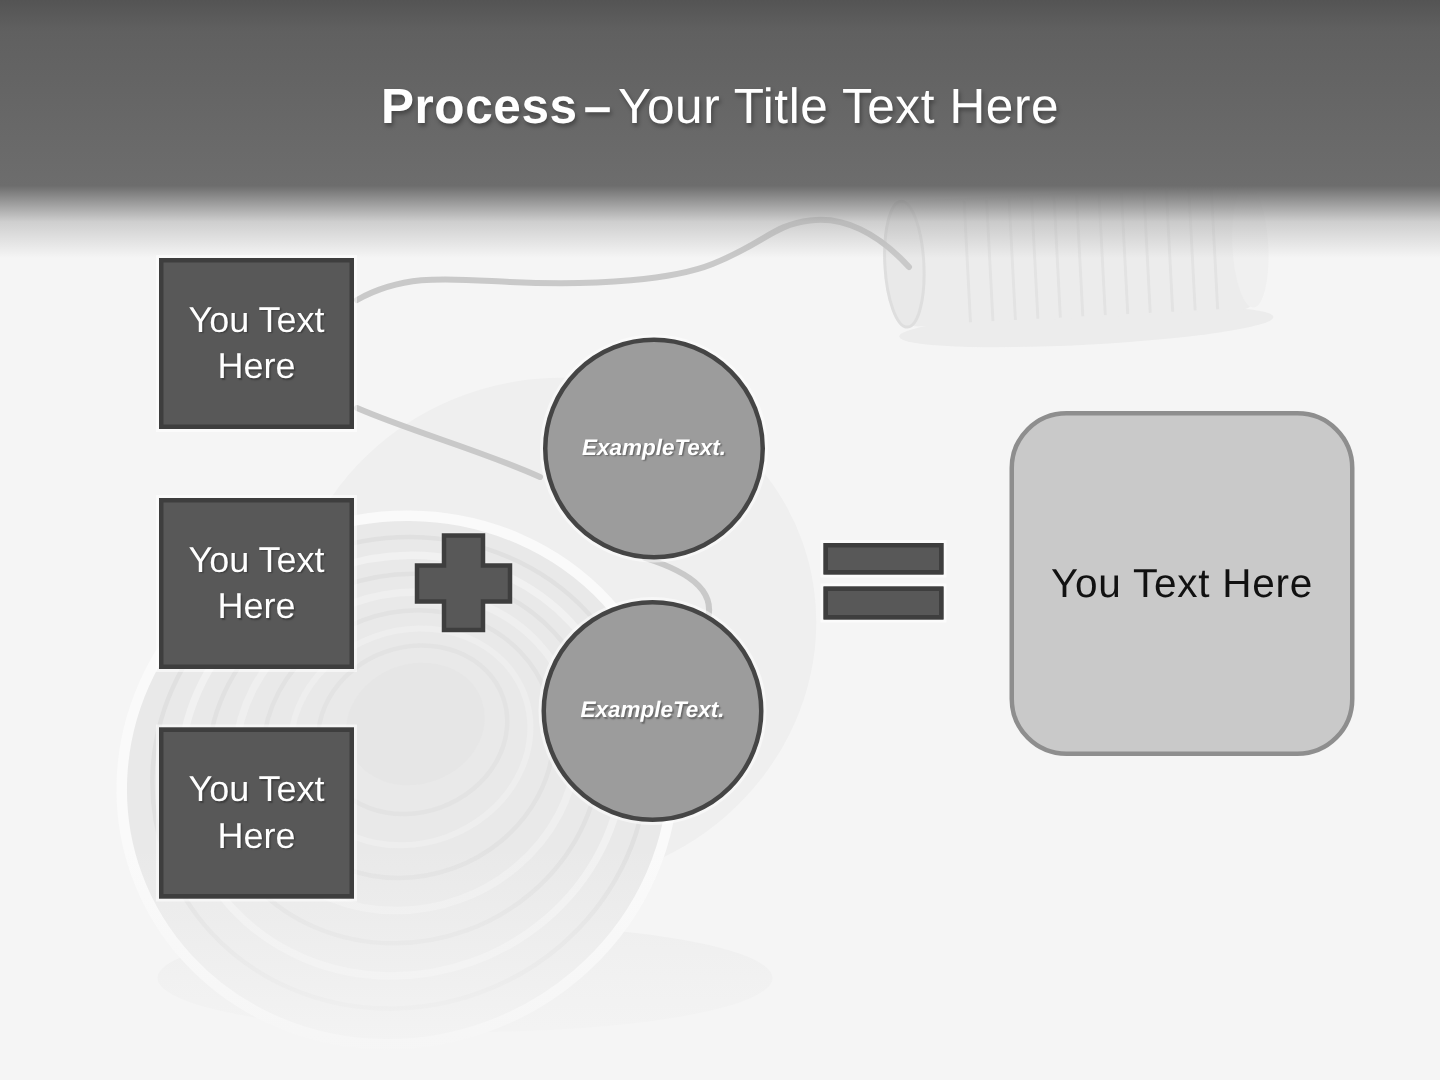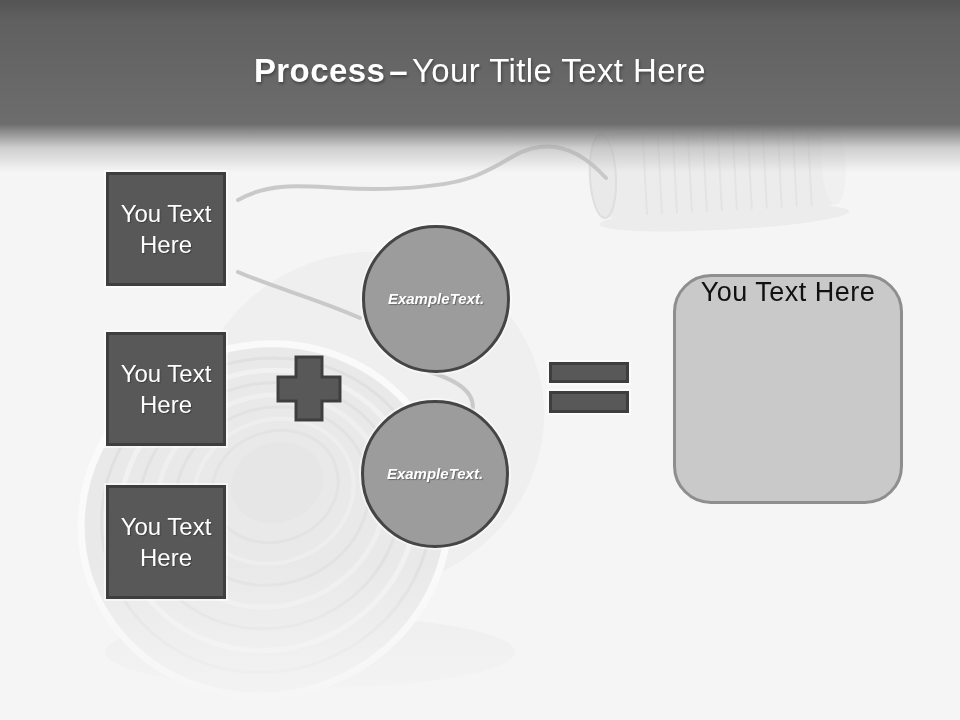--- a/index.html
+++ b/index.html
@@ -24,21 +24,21 @@
   .title{
     position:absolute;left:0;top:52px;width:960px;margin:0;z-index:3;
     text-align:center;color:var(--title-text,#fff);
     font-size:33px;font-weight:normal;letter-spacing:0.4px;
     text-shadow:1px 2px 3px rgba(0,0,0,0.35);
   }
   .t-bold{font-weight:bold;}
   .t-sep{font-weight:bold;margin:0 4px;}
   
   .box{
-    position:absolute;width:120px;height:114px;box-sizing:border-box;z-index:4;
+    position:absolute;width:130px;height:114px;box-sizing:border-box;z-index:4;
     background:var(--box-fill,#585858);
     border:3px solid var(--box-border,#3e3e3e);
     box-shadow:0 0 0 2px rgba(255,255,255,0.55);
     color:#fff;font-size:24px;line-height:31px;text-align:center;
     display:flex;flex-direction:column;align-items:center;justify-content:center;
     text-shadow:1px 1px 1px rgba(0,0,0,0.3);
   }
   .box1{left:106px;top:172px;}
   .box2{left:106px;top:332px;}
   .box3{left:106px;top:485px;}
@@ -64,21 +64,21 @@
     border:3px solid var(--operator-border,#3e3e3e);
     box-shadow:0 0 0 2px rgba(255,255,255,0.55);
   }
   .equals .bar + .bar{margin-top:8px;height:22px;}
   
   .result{
     position:absolute;left:673px;top:274px;width:230px;height:230px;box-sizing:border-box;z-index:4;
     background:var(--result-fill,#c9c9c9);
     border:3px solid var(--result-border,#8e8e8e);
     border-radius:38px;
-    display:flex;justify-content:center;
+    display:flex;align-items:center;justify-content:center;
     color:var(--result-text,#111);font-size:27px;letter-spacing:0.5px;
   }
 </style>
 </head>
 <body>
 
 <div class="slide">
 
   <svg class="bg" width="960" height="720" viewBox="0 0 960 720">
     <defs>

